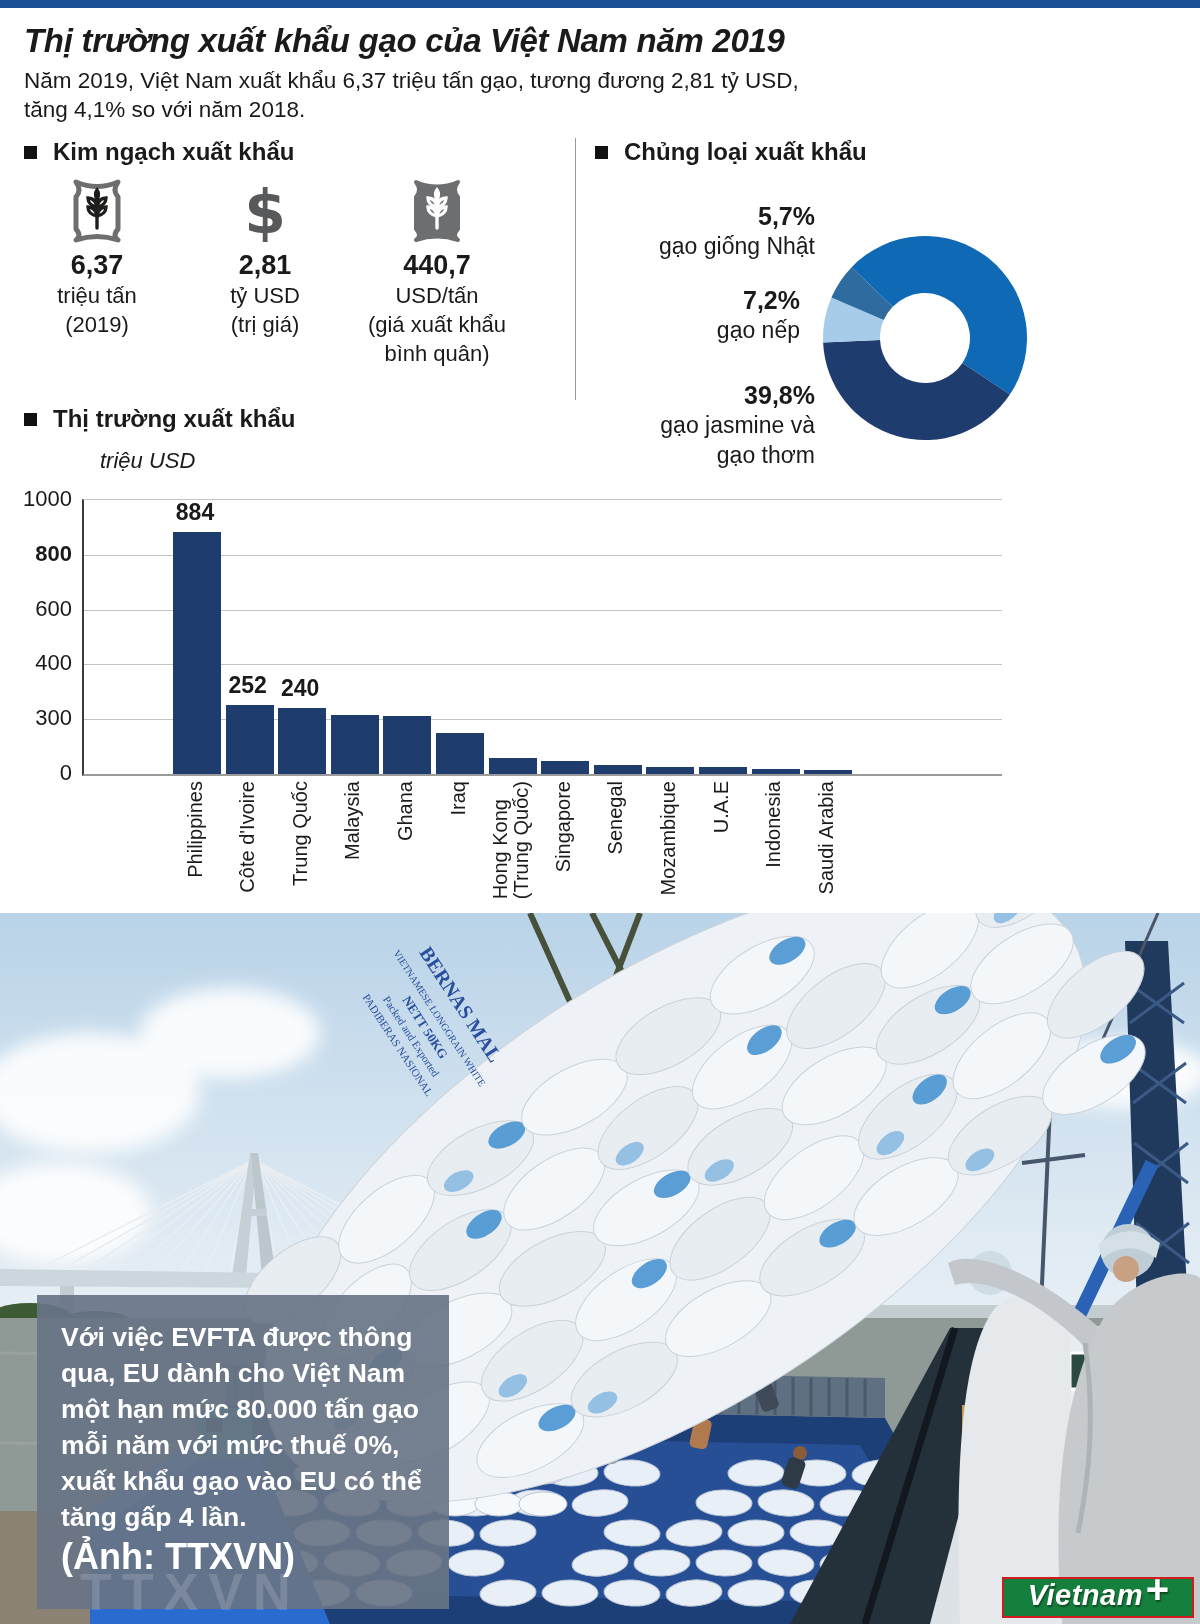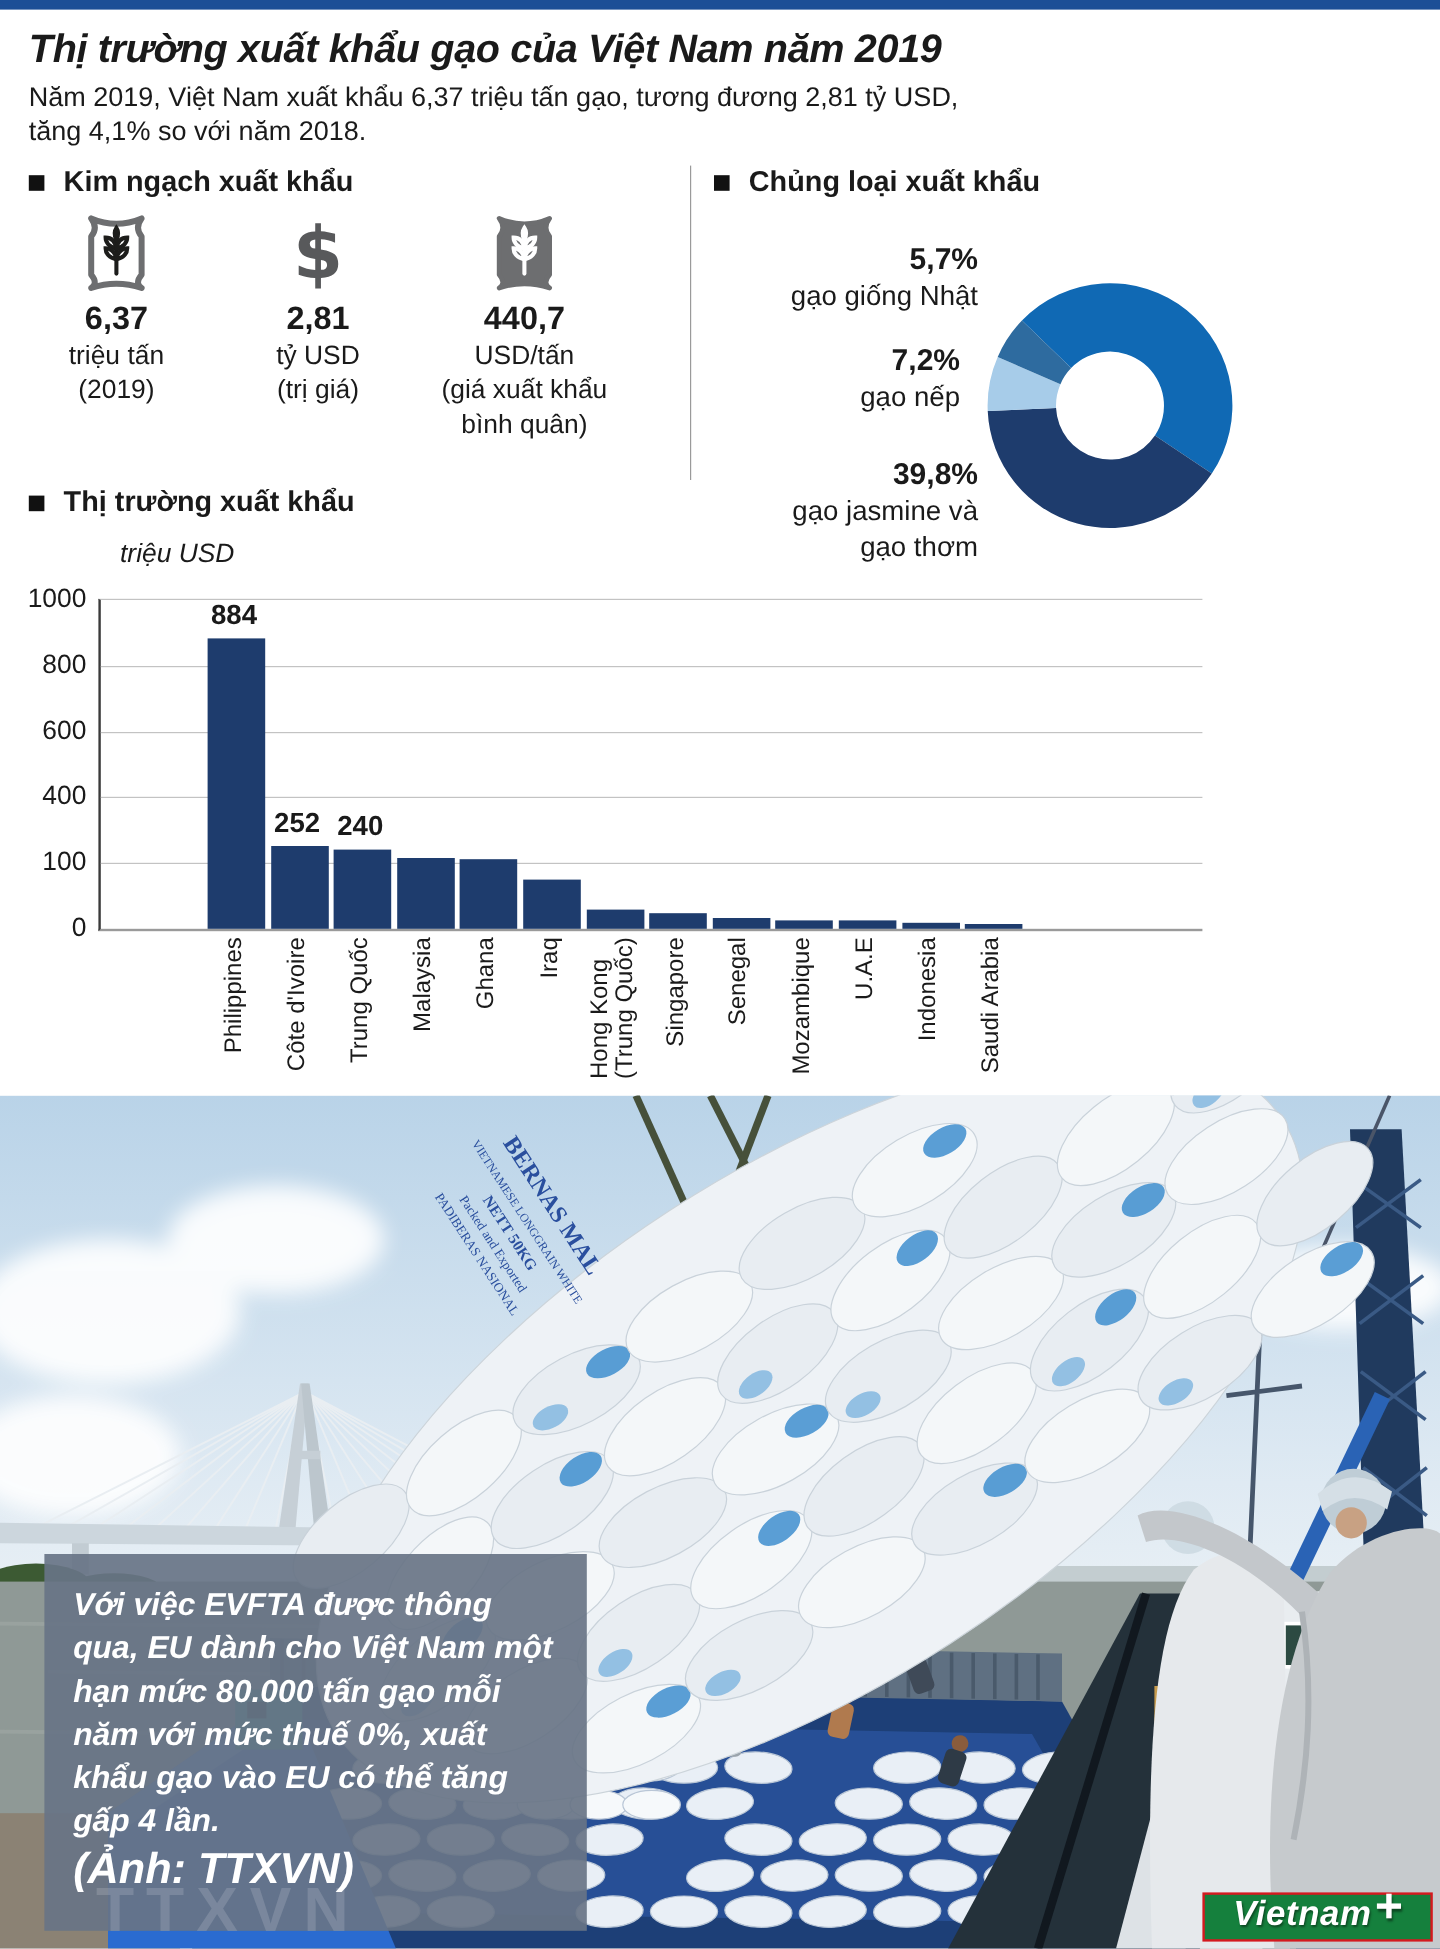--- a/index.html
+++ b/index.html
@@ -28,22 +28,22 @@
   #bar-plot{position:absolute;left:82px;top:499px;width:918px;height:274px;
             border-left:2px solid #3a3a3a;border-bottom:2px solid #9a9a9a;border-top:1px solid #c3c3c3;}
   .gridline{position:absolute;left:0;width:918px;height:1px;background:#c3c3c3;}
   .bar{position:absolute;bottom:0;}
   .ytick{position:absolute;left:0;width:72px;text-align:right;font-size:22px;}
   .bar-val{position:absolute;font-size:23px;font-weight:bold;width:80px;text-align:center;}
   .xlab{position:absolute;font-size:20px;line-height:21px;white-space:pre;
         transform-origin:0 0;transform:rotate(-90deg) translateX(-100%);}
   
   .photo{left:0;top:913px;width:1200px;height:711px;}
-  .caption-box{left:37px;top:1295px;width:452px;background:rgba(104,116,134,0.92);
-               padding:24px 20px 18px 24px;box-sizing:border-box;color:#fff;font-style:italic;}
+  .caption-box{left:37px;top:1295px;width:412px;background:rgba(104,116,134,0.92);
+               padding:24px 20px 18px 24px;box-sizing:border-box;color:#fff;}
   .caption-box .cap{font-size:26.5px;font-weight:bold;line-height:36px;margin:0;}
   .caption-box .credit{font-size:36px;font-weight:bold;line-height:36px;margin:4px 0 16px 0;}
   .watermark{left:80px;top:1562px;font-size:52px;font-weight:bold;letter-spacing:10px;
              color:rgba(255,255,255,0.15);}
   .logo{left:1004px;top:1579px;width:188px;height:37px;background:#15803d;display:flex;
         justify-content:center;box-shadow:0 0 0 2px #d4191f;}
   .logo .vn{color:#fff;font-size:29px;font-weight:bold;font-style:italic;letter-spacing:0.5px;
             text-shadow:1px 2px 2px rgba(0,0,0,0.45);}
   .logo .plus{color:#fff;font-size:40px;font-weight:bold;font-style:italic;line-height:20px;
               margin-left:2px;text-shadow:1px 2px 2px rgba(0,0,0,0.45);}
@@ -162,24 +162,24 @@
       <div class="bar" style="left: 404.6px; width: 48px; height: 16.44px; background: rgb(30, 60, 109);"></div>
       <div class="bar" style="left: 457.2px; width: 48px; height: 13.152px; background: rgb(30, 60, 109);"></div>
       <div class="bar" style="left: 509.8px; width: 48px; height: 9.042px; background: rgb(30, 60, 109);"></div>
       <div class="bar" style="left: 562.4px; width: 48px; height: 7.398px; background: rgb(30, 60, 109);"></div>
       <div class="bar" style="left: 615px; width: 48px; height: 7.124px; background: rgb(30, 60, 109);"></div>
       <div class="bar" style="left: 667.6px; width: 48px; height: 4.658px; background: rgb(30, 60, 109);"></div>
       <div class="bar" style="left: 720.2px; width: 48px; height: 4.384px; background: rgb(30, 60, 109);"></div>
     </div>
   <div id="bar-extras">
       <div class="abs ytick" style="top: 760px;">0</div>
-      <div class="abs ytick" style="top: 705.2px;">100</div>
+      <div class="abs ytick" style="top: 705.2px;">300</div>
       <div class="abs ytick" style="top: 650.4px;">400</div>
       <div class="abs ytick" style="top: 595.6px;">600</div>
-      <div class="abs ytick" style="top: 540.8px;">800</div>
+      <div class="abs ytick" style="top: 540.8px; font-weight: bold;">800</div>
       <div class="abs ytick" style="top: 486px;">1000</div>
       <div class="abs bar-val" style="left: 155px; top: 498.784px;">884</div>
       <div class="abs xlab" style="left: 184.5px; top: 781px;">Philippines</div>
       <div class="abs bar-val" style="left: 207.6px; top: 671.952px;">252</div>
       <div class="abs xlab" style="left: 237.1px; top: 781px;">Côte d'Ivoire</div>
       <div class="abs bar-val" style="left: 260.2px; top: 675.24px;">240</div>
       <div class="abs xlab" style="left: 289.7px; top: 781px;">Trung Quốc</div>
       <div class="abs xlab" style="left: 342.3px; top: 781px;">Malaysia</div>
       <div class="abs xlab" style="left: 394.9px; top: 781px;">Ghana</div>
       <div class="abs xlab" style="left: 447.5px; top: 781px;">Iraq</div>

